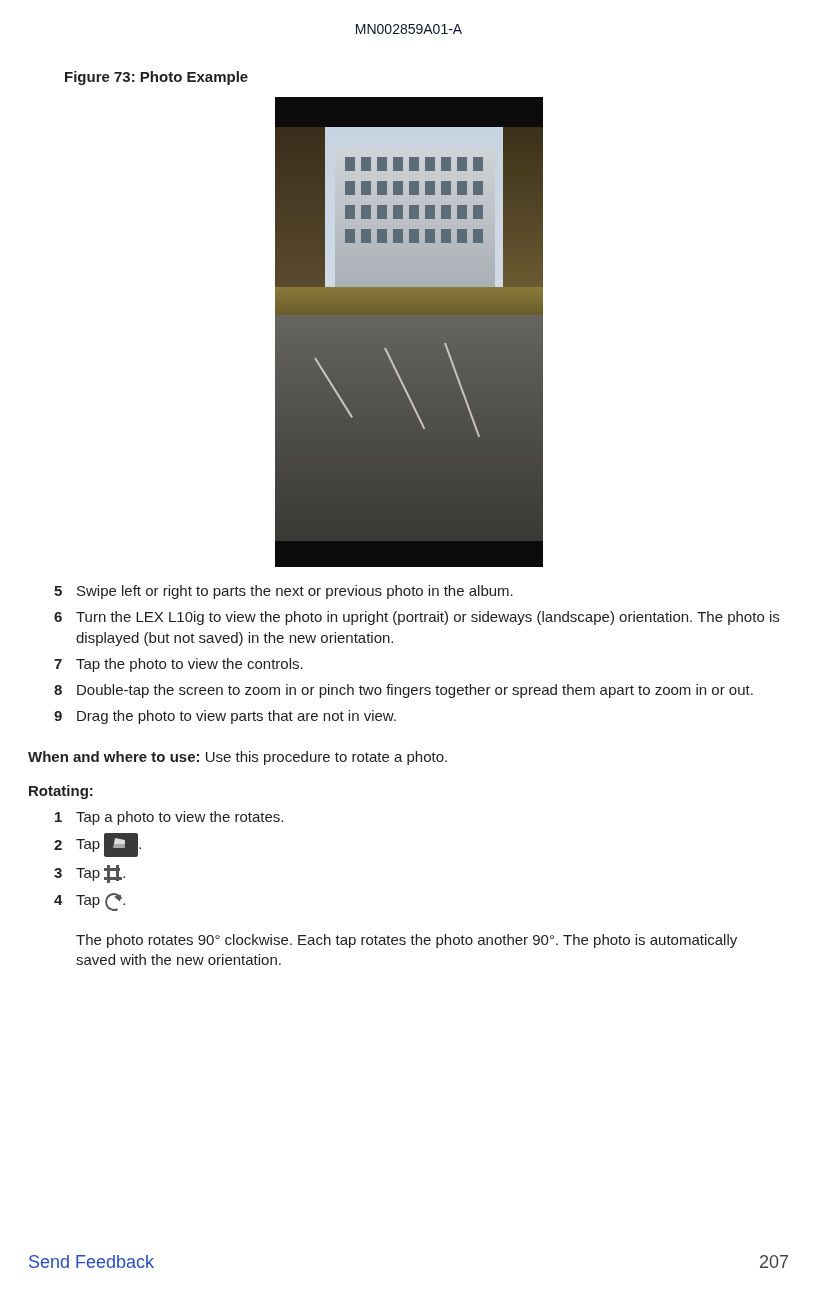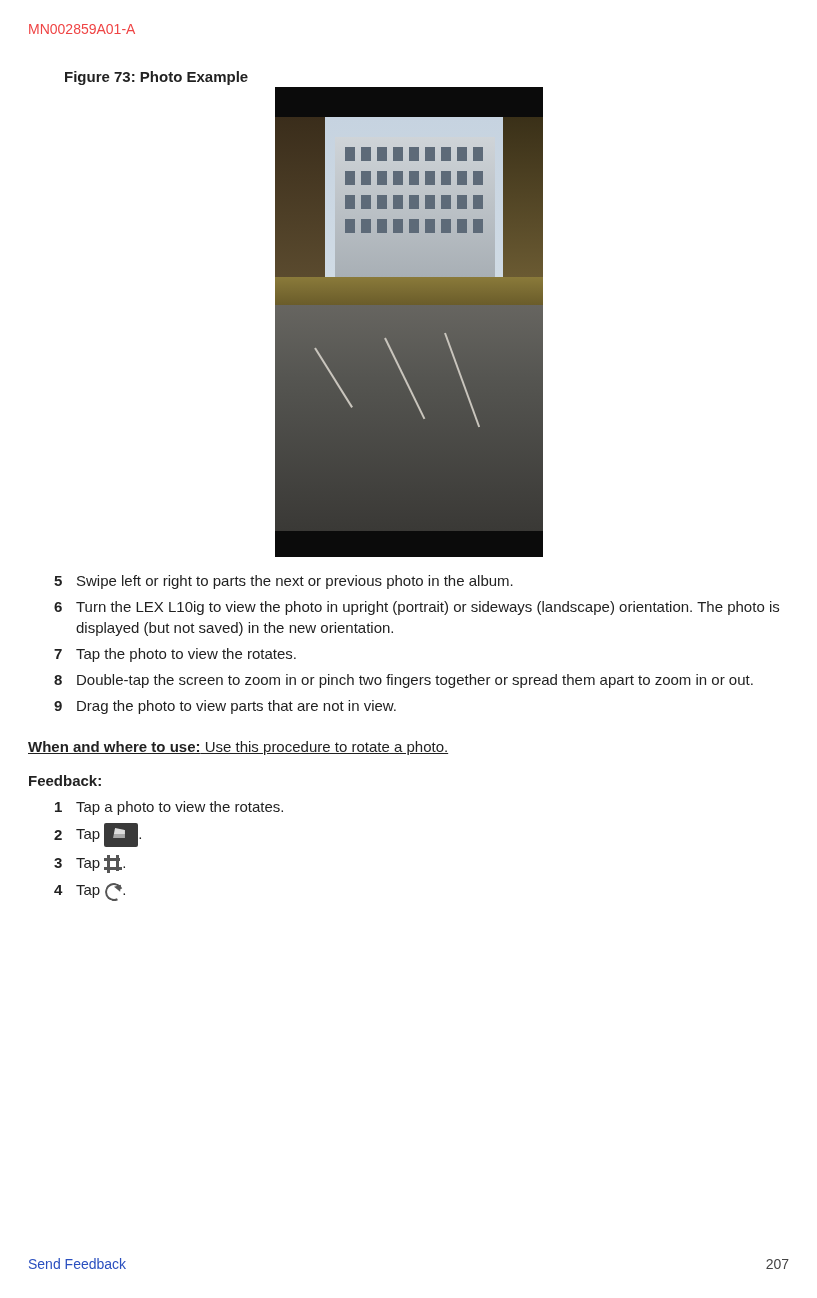--- a/index.html
+++ b/index.html
@@ -11,28 +11,29 @@
     padding: 0;
   }
   .page {
     width: 817px;
     height: 1298px;
     position: relative;
     box-sizing: border-box;
     padding: 20px 28px 20px 28px;
   }
   .header-right {
-    text-align: left;
+    text-align: center;
     font-size: 14px;
-    color: #ef4444;
+    color: #0f172a;
   }
   .fig-caption {
     font-weight: bold;
     margin-top: 28px;
     margin-left: 36px;
+    margin-bottom: 10px;
   }
   .phone-shot {
     width: 268px;
     height: 470px;
     margin: 0 auto 14px auto;
     background: #111;
     position: relative;
     display: flex;
     flex-direction: column;
   }
@@ -147,21 +148,21 @@
   }
   .step-note {
     margin: 6px 0 0 48px;
     max-width: 700px;
   }
   .footer {
     position: absolute;
     left: 28px; right: 28px; bottom: 24px;
     display: flex;
     justify-content: space-between;
-    font-size: 14px;
+    font-size: 18px;
   }
   .footer a { color: #2a4fbf; text-decoration: none; }
   .footer .pg { color: #444; }
 </style>
 </head>
 <body>
 
 <div class="page">
 
   <div class="header-right">
@@ -227,38 +228,38 @@
     <li>
       <span class="num">5</span>
       <span class="txt">Swipe left or right to parts the next or previous photo in the album.</span>
     </li>
     <li>
       <span class="num">6</span>
       <span class="txt">Turn the LEX L10ig to view the photo in upright (portrait) or sideways (landscape) orientation. The photo is displayed (but not saved) in the new orientation.</span>
     </li>
     <li>
       <span class="num">7</span>
-      <span class="txt">Tap the photo to view the rotates.</span>
+      <span class="txt">Tap the photo to view the controls.</span>
     </li>
     <li>
       <span class="num">8</span>
       <span class="txt">Double-tap the screen to zoom in or pinch two fingers together or spread them apart to zoom in or out.</span>
     </li>
     <li>
       <span class="num">9</span>
       <span class="txt">Drag the photo to view parts that are not in view.</span>
     </li>
   </ol>
 
 
-  <p style="margin:14px 0 0 0;text-decoration:underline;">
+  <p style="margin:14px 0 0 0;">
     <span class="bold">When and where to use:</span><span> Use this procedure to rotate a photo.</span>
   </p>
 
-  <div class="proc-label">Feedback:</div>
+  <div class="proc-label">Rotating:</div>
 
   <ol class="steps">
     <li>
       <span class="num">1</span>
       <span class="txt">Tap a photo to view the rotates.</span>
     </li>
     <li style="align-items:center;">
       <span class="num">2</span>
       <span class="txt">
         <span>Tap </span><span class="inline-icon icon-pencil"></span><span>.</span>
@@ -271,19 +272,20 @@
       </span>
     </li>
     <li style="align-items:center;">
       <span class="num">4</span>
       <span class="txt">
         <span>Tap </span><span class="inline-icon icon-rotate"><span class="ring"></span><span class="arrow"></span></span><span>.</span>
       </span>
     </li>
   </ol>
 
+  <div class="step-note">The photo rotates 90° clockwise. Each tap rotates the photo another 90°. The photo is automatically saved with the new orientation.</div>
 
   <div class="footer">
     <a href="#">Send Feedback</a>
     <span class="pg">207</span>
   </div>
 
 </div>
 
 </body></html>

